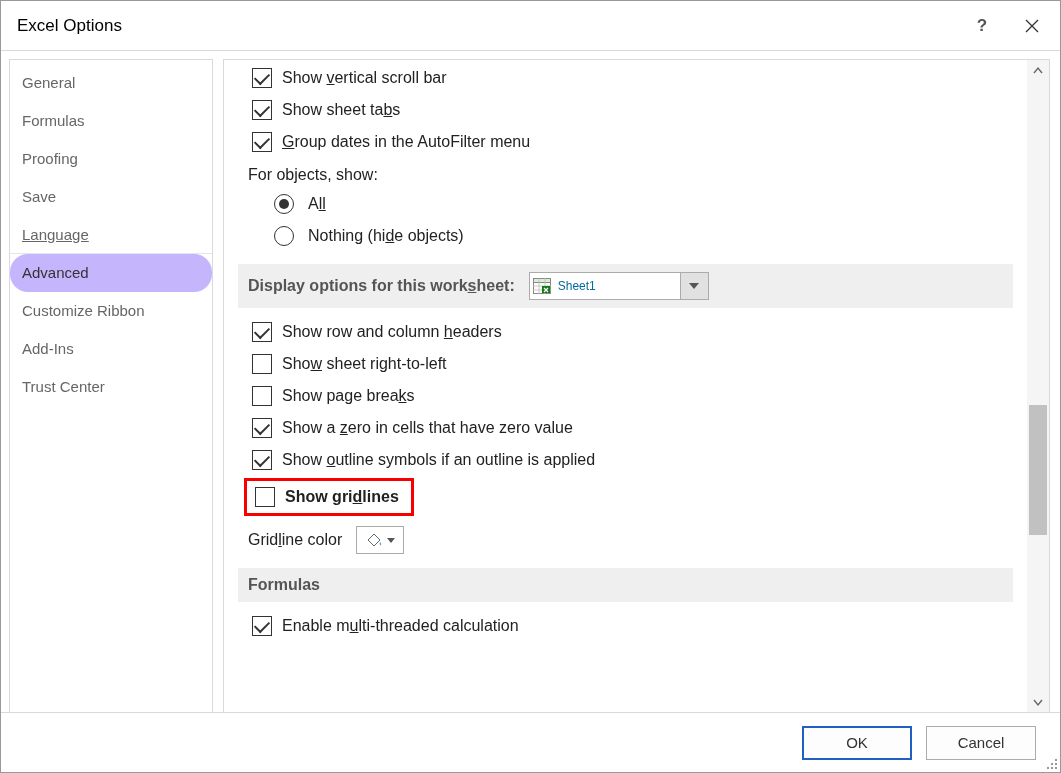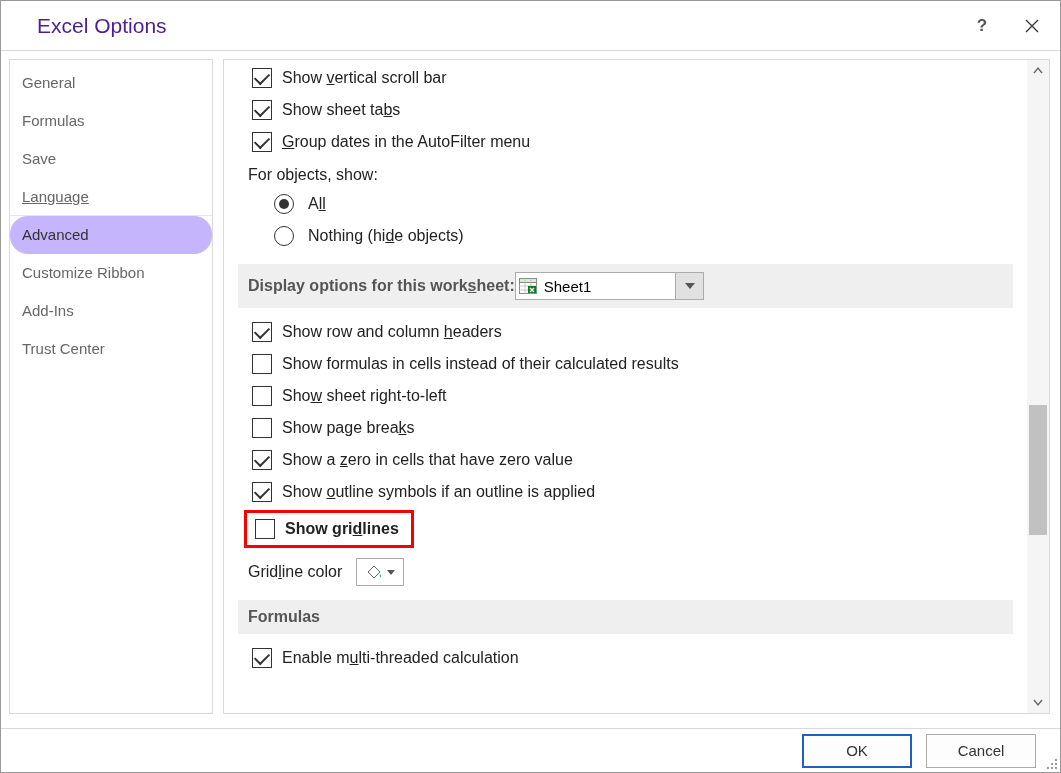--- a/index.html
+++ b/index.html
@@ -1,18 +1,18 @@
 <!DOCTYPE html>
 <html><head>
 <meta charset="utf-8">
 <style>
 * { box-sizing: border-box; margin: 0; padding: 0; font-family: "Segoe UI", Tahoma, sans-serif; }
 body { background: #fff; width: 1061px; height: 773px; overflow: hidden; position: relative; border: 1px solid #999; }
 .titlebar { height: 50px; display: flex; align-items: center; padding: 0 16px; border-bottom: 1px solid #d9d9d9; }
-.titlebar-title { font-size: 21px; color: #4c1d95; flex: 1; margin-left: 20px; }
+.titlebar-title { font-size: 17px; color: #000000; flex: 1; }
 .titlebar-controls { display: flex; gap: 28px; align-items: center; }
 .help-btn { font-size: 17px; font-weight: bold; color: #555; cursor: pointer; width: 20px; text-align: center; }
 .close-btn { width: 24px; height: 24px; cursor: pointer; display: flex; align-items: center; justify-content: center; }
 
 .body-area { display: flex; height: 663px; padding: 8px 10px 0 8px; }
 .sidebar { width: 204px; border: 1px solid #d9d9d9; background: #fff; padding-top: 4px; }
 .sidebar-item { padding: 10px 12px; font-size: 15px; color: #666; cursor: pointer; border-bottom: 1px solid transparent; }
 .sidebar-item.sep { border-bottom: 1px solid #e5e5e5; text-decoration: underline; }
 .sidebar-item.selected { background: #c4b5fd; color: #333; border-radius: 18px; }
 
@@ -25,40 +25,40 @@
 .chk-label { font-size: 16px; color: #222; }
 .chk-label u { text-decoration: underline; }
 
 .subheader { font-size: 16px; color: #222; margin: 10px 0 6px 10px; }
 
 .radio-row { display: flex; align-items: center; gap: 14px; margin: 4px 0 4px 36px; padding: 4px 0; }
 .radio { width: 20px; height: 20px; border: 1px solid #333; border-radius: 50%; background: #fff; display: flex; align-items: center; justify-content: center; cursor: pointer; }
 .radio.selected::after { content:""; width: 10px; height:10px; border-radius:50%; background:#333; }
 .radio-label { font-size: 16px; color: #222; }
 
-.section-header { background: #f0efef; padding: 8px 10px; font-size: 16px; font-weight: 600; color: #555; margin: 14px 0 10px 0; display:flex; align-items:center; }
+.section-header { background: #f0efef; padding: 8px 10px; font-size: 16px; font-weight: 600; color: #555; margin: 14px 0 10px 0; display:flex; align-items:center; gap: 14px; }
 
 .worksheet-select { display:flex; align-items:center; border:1px solid #ababab; background:#fff; height:28px; font-weight:normal; }
 .ws-icon-box { width:24px; height:26px; display:flex; align-items:center; justify-content:center; }
-.ws-name { padding: 0 84px 0 4px; font-size:15px; color:#000000; }
+.ws-name { padding: 0 84px 0 4px; font-size:12px; color:#0369a1; }
 .ws-drop { width:28px; height:26px; background:#e1e1e1; border-left:1px solid #ababab; display:flex; align-items:center; justify-content:center; cursor:pointer; }
 .caret-down { width:0; height:0; border-left:5px solid transparent; border-right:5px solid transparent; border-top:6px solid #555; }
 
 .highlight-red { border: 3px solid #f80000; display:inline-flex; padding: 2px 8px 2px 4px; margin-left:6px;font-weight:bold; }
 
 .gridline-color-row { display:flex; align-items:center; gap:14px; margin: 10px 0 4px 10px; }
 .color-btn { width:48px; height:28px; border:1px solid #ababab; background:#fff; display:flex; align-items:center; justify-content:center; gap:4px; cursor:pointer; }
 .paint-icon { width:18px; height:14px; position:relative; }
 .color-caret { width:0; height:0; border-left:4px solid transparent; border-right:4px solid transparent; border-top:5px solid #555; }
 
 .scrollbar { position:absolute; right:0; top:0; bottom:0; width:22px; background:#f5f5f5; }
 .scroll-arrow { width:22px; height:22px; display:flex; align-items:center; justify-content:center; cursor:pointer; }
 .scroll-thumb { position:absolute; right:2px; width:18px; background:#c1c1c1; border-radius:0; cursor:pointer; }
 
-.footer { position:absolute; bottom:0; left:0; right:0; height:44px; border-top:1px solid #d9d9d9; display:flex; justify-content:flex-end; align-items:center; gap:14px; padding-right: 24px; background:#fff; }
+.footer { position:absolute; bottom:0; left:0; right:0; height:60px; border-top:1px solid #d9d9d9; display:flex; justify-content:flex-end; align-items:center; gap:14px; padding-right: 24px; background:#fff; }
 .btn { width:110px; height:34px; border:1px solid #ababab; background:#fdfdfd; font-size:15px; color:#333; cursor:pointer; display:flex; align-items:center; justify-content:center; }
 .btn.primary { border:2px solid #2060c0; }
 .resize-grip { position:absolute; right:3px; bottom:3px; width:14px; height:14px; }
 .resize-grip span { position:absolute; width:2px; height:2px; background:#999; }
 </style>
 </head>
 <body>
 
 <div class="titlebar">
   <div class="titlebar-title">Excel Options</div>
@@ -69,20 +69,21 @@
           <path d="M2 2 L14 14 M14 2 L2 14" stroke="#333" stroke-width="1.3" fill="none"></path>
         </svg>
     </div>
   </div>
 </div>
 
 <div class="body-area">
   <div class="sidebar">
     <div class="sidebar-item">General</div>
     <div class="sidebar-item">Formulas</div>
+    <div class="sidebar-item">Proofing</div>
     <div class="sidebar-item">Save</div>
     <div class="sidebar-item sep">Language</div>
     <div class="sidebar-item selected">Advanced</div>
     <div class="sidebar-item">Customize Ribbon</div>
     <div class="sidebar-item">Add-Ins</div>
     <div class="sidebar-item">Trust Center</div>
   </div>
 
   <div class="content-wrap">
     <div class="content">
@@ -128,24 +129,20 @@
             </div>
         </div>
       </div>
 
       <div class="chk-row">
         <div class="chk checked"></div>
         <div class="chk-label">Show row and column <u>h</u>eaders</div>
       </div>
       <div class="chk-row">
         <div class="chk"></div>
-        <div class="chk-label">Show formulas in cells instead of their calculated results</div>
-      </div>
-      <div class="chk-row">
-        <div class="chk"></div>
         <div class="chk-label">Sho<u>w</u> sheet right-to-left</div>
       </div>
       <div class="chk-row">
         <div class="chk"></div>
         <div class="chk-label">Show page brea<u>k</u>s</div>
       </div>
       <div class="chk-row">
         <div class="chk checked"></div>
         <div class="chk-label">Show a <u>z</u>ero in cells that have zero value</div>
       </div>

